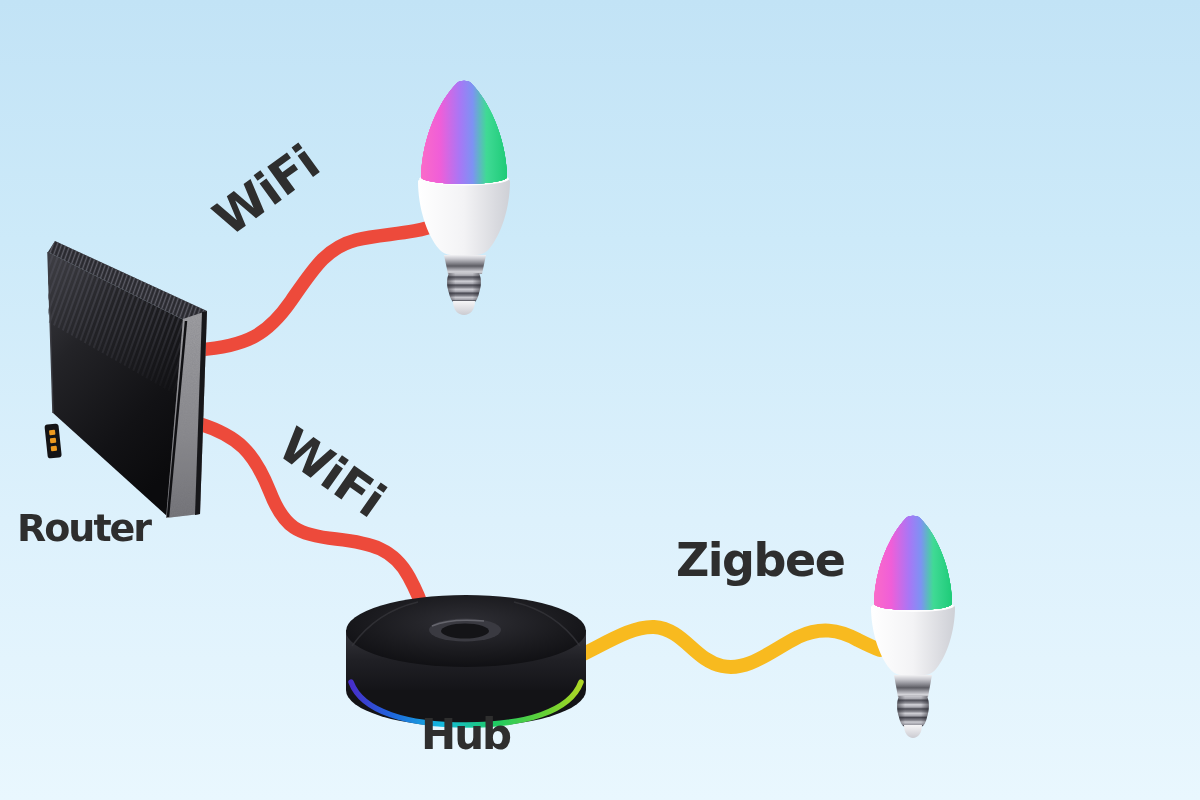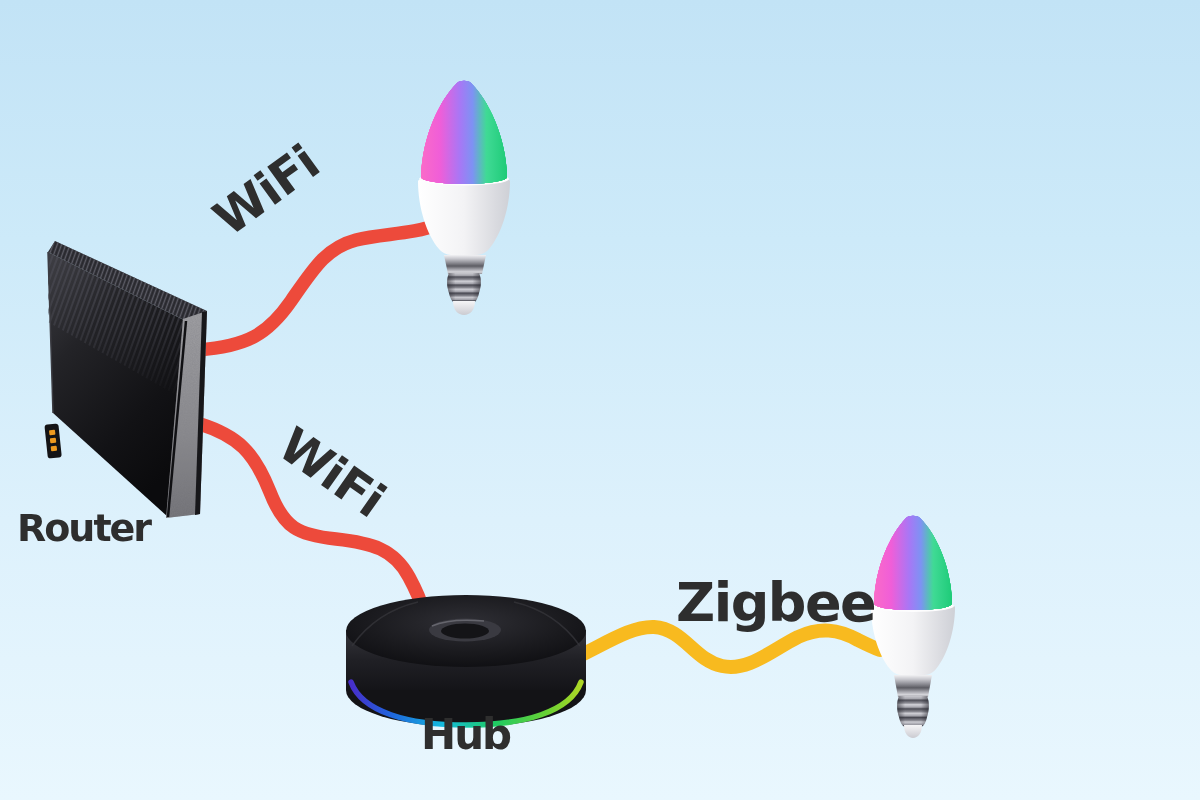--- a/index.html
+++ b/index.html
@@ -11,21 +11,21 @@
     position:relative;width:1200px;height:800px;
     background:linear-gradient(180deg,#c2e3f6 0%,#cdeaf9 30%,#ddf1fc 65%,#e9f7fe 100%);
   }
   .stage svg{position:absolute;left:0;top:0}
   .lbl{
     position:absolute;font-weight:700;color:#2e2e2e;
     white-space:nowrap;line-height:1;user-select:none;
   }
   .lbl-router{left:17px;top:509px;font-size:38px;letter-spacing:-2px}
   .lbl-hub{left:421px;top:714px;font-size:42px;letter-spacing:-2px}
-  .lbl-zigbee{left:676px;top:576px;font-size:54px;letter-spacing:-1.5px}
+  .lbl-zigbee{left:676px;top:537px;font-size:46px;letter-spacing:-1.5px}
   .lbl-wifi-top{
     left:266px;top:190px;font-size:48px;letter-spacing:-1px;
     transform:translate(-50%,-50%) rotate(-36deg);
   }
   .lbl-wifi-bottom{
     left:332px;top:472px;font-size:48px;letter-spacing:-1px;
     transform:translate(-50%,-50%) rotate(35deg);
   }
 </style>
 </head>

